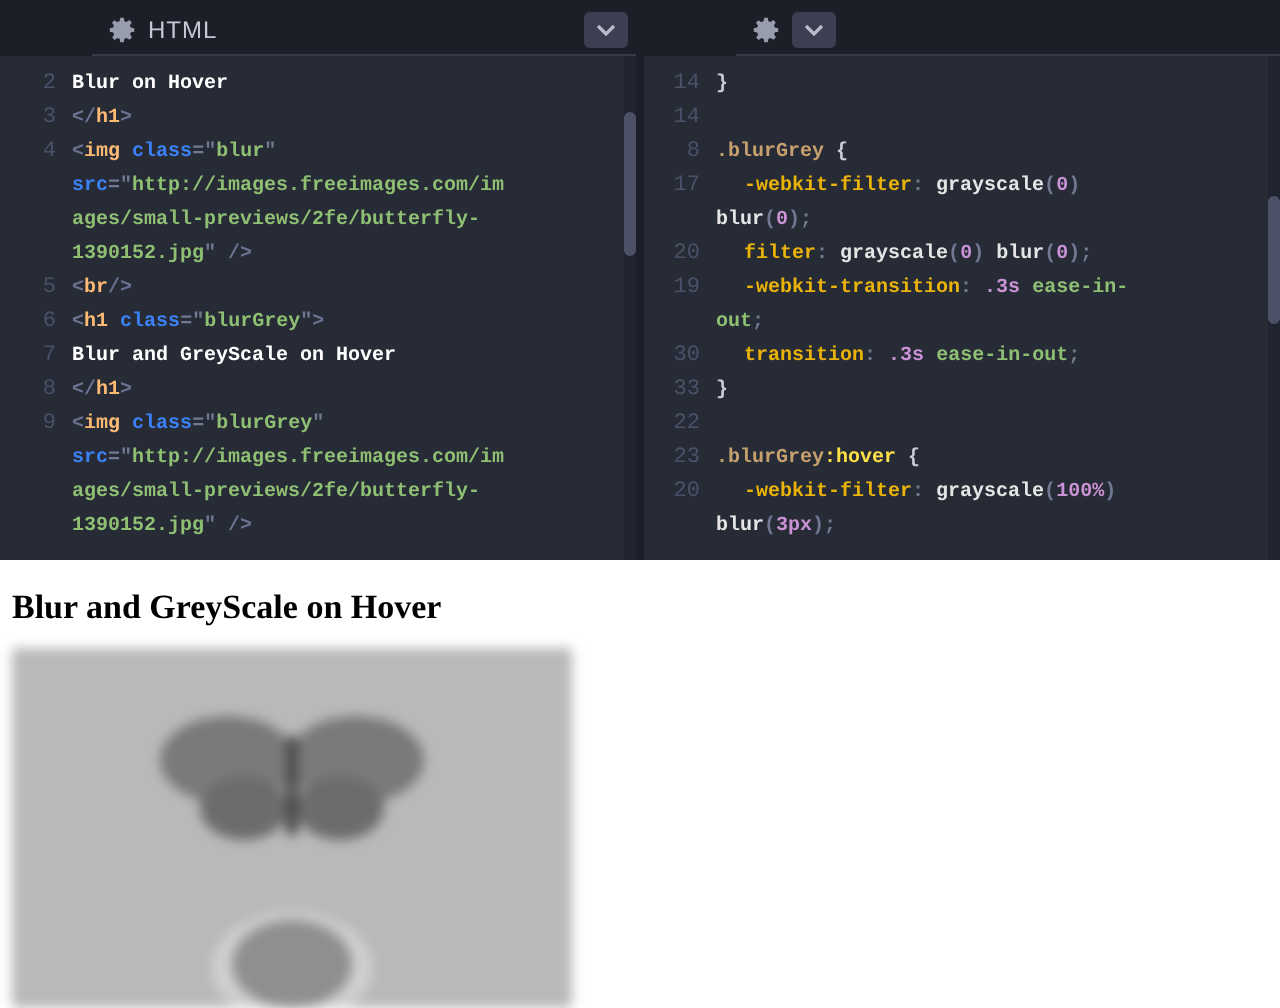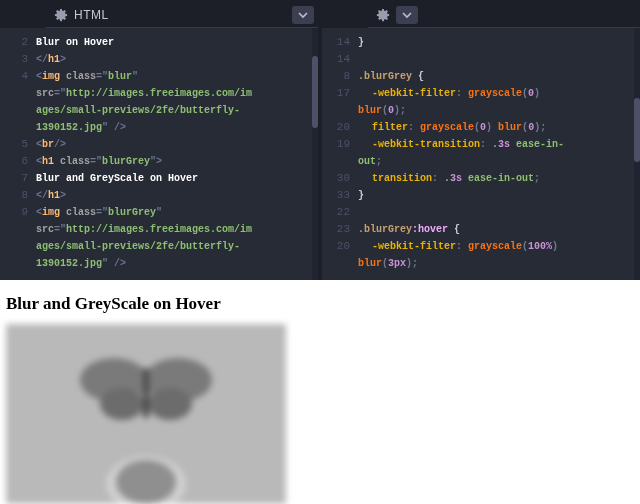--- a/index.html
+++ b/index.html
@@ -92,30 +92,30 @@
     color: #e7e9ed;
     white-space: pre-wrap;
     word-break: break-all;
     font-weight: bold;
   }
   .lines .row { min-height: 17px; }
   .ind1 { padding-left: 14px; }
   
   .t-tag   { color: #6b7393; }
   .t-name  { color: #fdba74; }
-  .t-attr  { color: #a3a3a3; }
+  .t-attr  { color: #3b82f6; }
   .t-punct { color: #717891; }
   .t-str   { color: #8fbf73; }
   .t-plain { color: #e8e8e8; }
   .t-white { color: #ffffff; }
   .t-sel   { color: #c7a06f; text-align: center; }
-  .t-pseudo{ color: #f0abfc; }
+  .t-pseudo{ color: #fde047; }
   .t-prop  { color: #eab308; }
   .t-num   { color: #c993d6; }
-  .t-func  { color: #f97316; }
+  .t-func  { color: #e5e5e5; }
   .t-brace { color: #c9cdd8; }
 
   .vscroll-track {
     position: absolute;
     right: 0; top: 0;
     width: 6px; height: 100%;
     background: #202430;
   }
   .vscroll-thumb {
     position: absolute;

